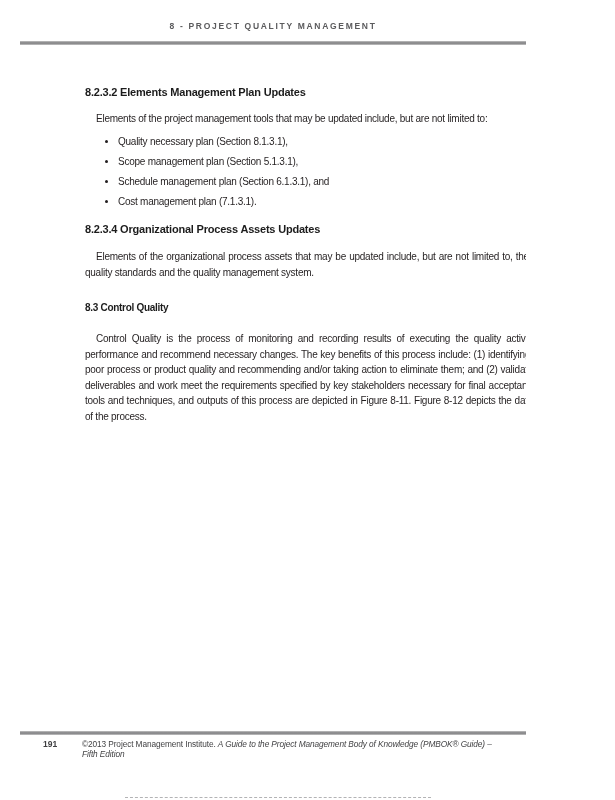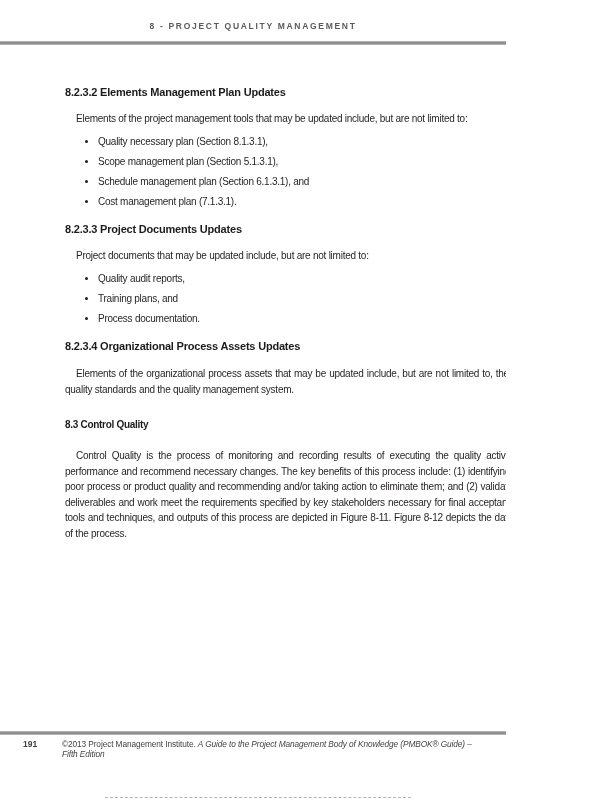--- a/index.html
+++ b/index.html
@@ -5,20 +5,21 @@
   * { margin: 0; padding: 0; box-sizing: border-box; }
   html, body { background: #ffffff; }
   .page {
     position: relative;
     width: 506px;
     height: 800px;
     background: #ffffff;
     font-family: "Liberation Sans", sans-serif;
     color: #231f20;
     overflow: hidden;
+    margin-left: 20px;
   }
   
   .running-head {
     position: absolute;
     top: 21px; left: 0; right: 0;
     text-align: center;
     font-size: 8.5px;
     font-weight: bold;
     letter-spacing: 1.7px;
     color: #5b5b5d;
@@ -126,29 +127,20 @@
       <div class="subhead">8.2.3.2 Elements Management Plan Updates</div>
       <p class="intro">Elements of the project management tools that may be updated include, but are not limited to:</p>
       <ul class="bullets">
         <li>Quality necessary plan (Section 8.1.3.1),</li>
         <li>Scope management plan (Section 5.1.3.1),</li>
         <li>Schedule management plan (Section 6.1.3.1), and</li>
         <li>Cost management plan (7.1.3.1).</li>
       </ul>
     </div>
 
-    <div class="section">
-      <div class="subhead">8.2.3.3 Project Documents Updates</div>
-      <p class="intro">Project documents that may be updated include, but are not limited to:</p>
-      <ul class="bullets">
-        <li>Quality audit reports,</li>
-        <li>Training plans, and</li>
-        <li>Process documentation.</li>
-      </ul>
-    </div>
 
     <div class="section">
       <div class="subhead">8.2.3.4 Organizational Process Assets Updates</div>
       <p class="para para-8234">Elements of the organizational process assets that may be updated include, but are not limited to, the organization's quality standards and the quality management system.</p>
     </div>
 
     <div class="section">
       <div class="major-head">8.3 Control Quality</div>
       <p class="para">Control Quality is the process of monitoring and recording results of executing the quality activities to assess performance and recommend necessary changes. The key benefits of this process include: (1) identifying the causes of poor process or product quality and recommending and/or taking action to eliminate them; and (2) validating that project deliverables and work meet the requirements specified by key stakeholders necessary for final acceptance. The inputs, tools and techniques, and outputs of this process are depicted in Figure 8-11. Figure 8-12 depicts the data flow diagram of the process.</p>
     </div>

